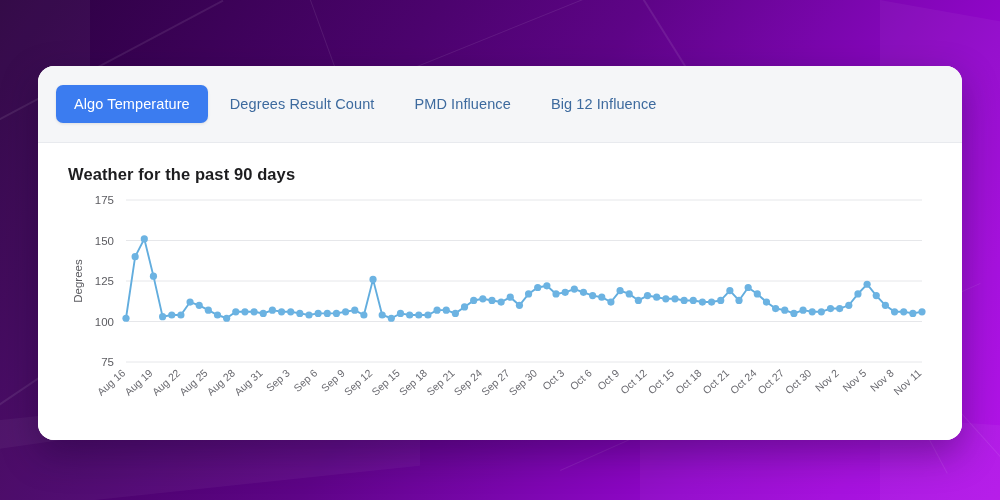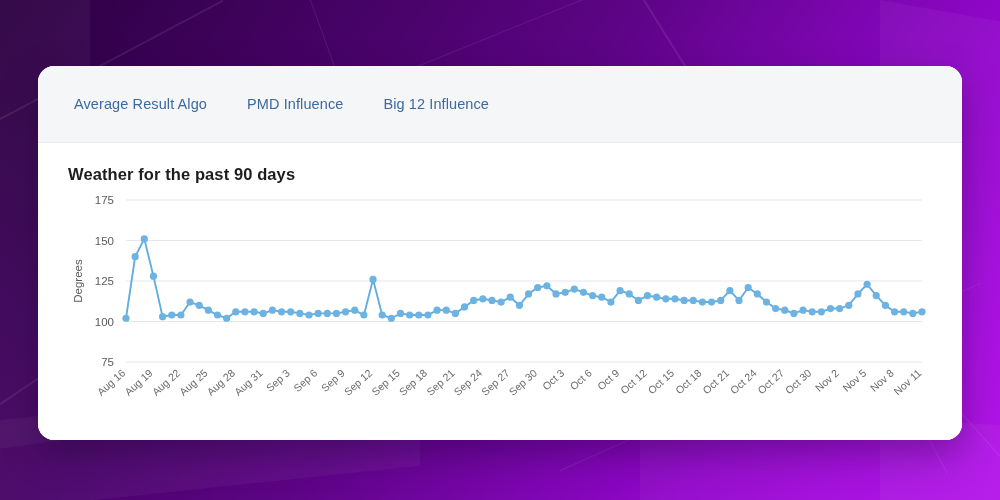--- a/index.html
+++ b/index.html
@@ -114,21 +114,22 @@
     <div class="blotch" style="left: 0px; top: 420px; width: 420px; height: 90px; transform: skewY(-6deg);"></div>
     <div class="blotch" style="left: 640px; top: 400px; width: 400px; height: 120px; transform: skewY(4deg);"></div>
     <div class="blotch" style="left: 880px; top: 0px; width: 200px; height: 520px; transform: skewY(10deg);"></div>
     <div class="blotch" style="left: -80px; top: 0px; width: 170px; height: 460px; transform: skewY(-8deg);"></div>
   </div>
 
 <div class="card">
 
   <div class="card-header">
     <div class="tabs" id="tab-bar">
-        <div class="tab">Average Result Algo</div>
+        <div class="tab active">Algo Temperature</div>
+        <div class="tab">Degrees Result Count</div>
         <div class="tab">PMD Influence</div>
         <div class="tab">Big 12 Influence</div>
       </div>
   </div>
 
   <div class="card-body">
     <div class="chart-title">Weather for the past 90 days</div>
     <div class="plot-wrap">
       <svg id="chart-svg" width="880" height="250" viewBox="0 0 880 250">
           <line x1="62" x2="858" y1="172" y2="172" class="gridline"></line>

